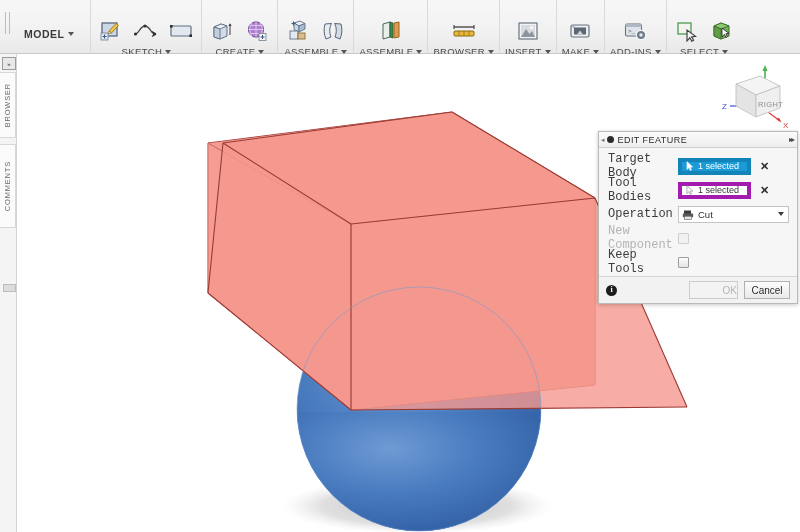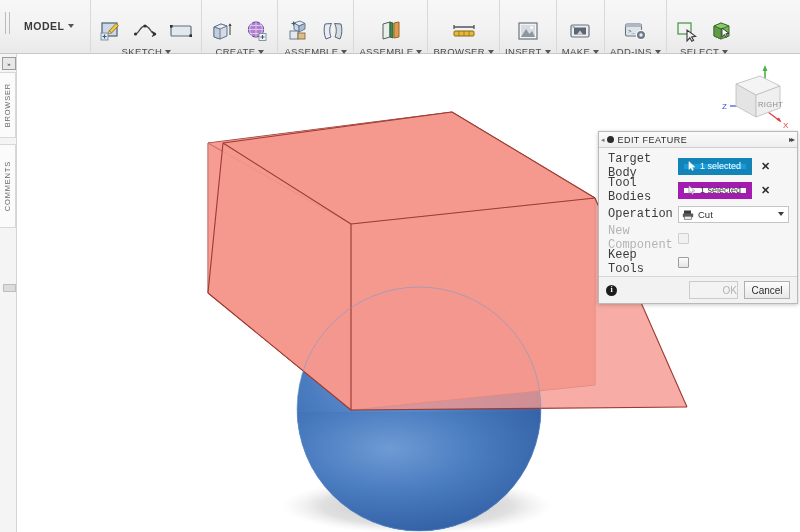--- a/index.html
+++ b/index.html
@@ -74,21 +74,21 @@
   .caret {
     display: inline-block;
     width: 0; height: 0;
     border-left: 3px solid transparent;
     border-right: 3px solid transparent;
     border-top: 4px solid #555;
   }
   .tb-model {
     height: 52px;
     display: flex; align-items: center;
-    padding: 0 16px 0 10px;
+    padding: 8px 16px 0 10px;
     border-right: 1px solid #d9d9d9;
     flex: 0 0 auto;
   }
   .tb-model .lbl {
     font-size: 10.5px; font-weight: bold; color: #3a3a3a;
     letter-spacing: 0.5px;
     display: flex; align-items: center; gap: 4px;
   }
 
   
@@ -203,21 +203,21 @@
     color: #3b3b3b;
     flex: 0 0 auto;
     font-family: Liberation Mono, monospace;
   }
   .dlg-lbl.disabled { color: #b4b4b4; }
   .selbox {
     height: 17px;
     min-width: 73px;
     display: flex; align-items: center;
     padding: 0 5px 0 4px;
-    border: 6px solid #a21caf;
+    border: 4px solid #a21caf;
     background: #ffffff;
     font-size: 9px;
     color: #333;
     box-sizing: border-box;
     gap: 4px;
   }
   .selbox.active {
     background: #1a9bd7;
     border-color: #1384b8;
     color: #ffffff;

